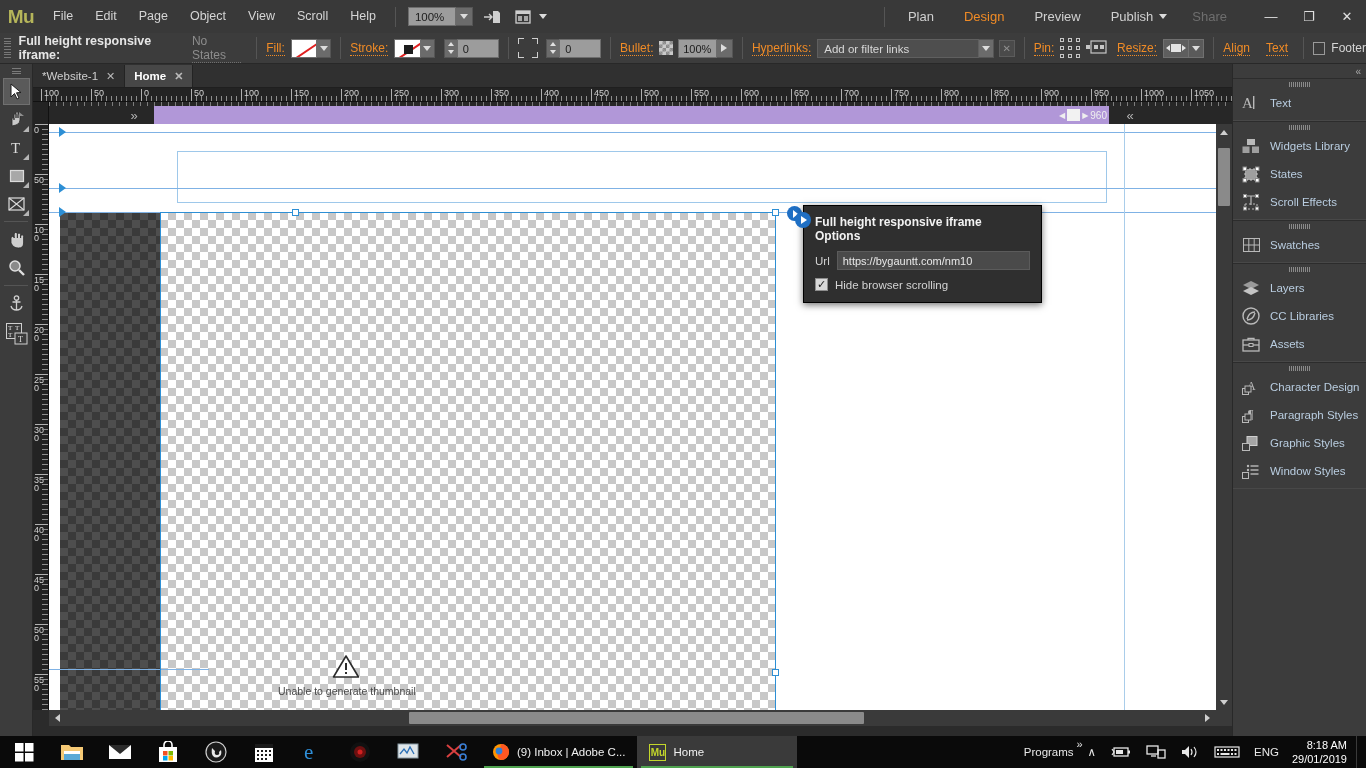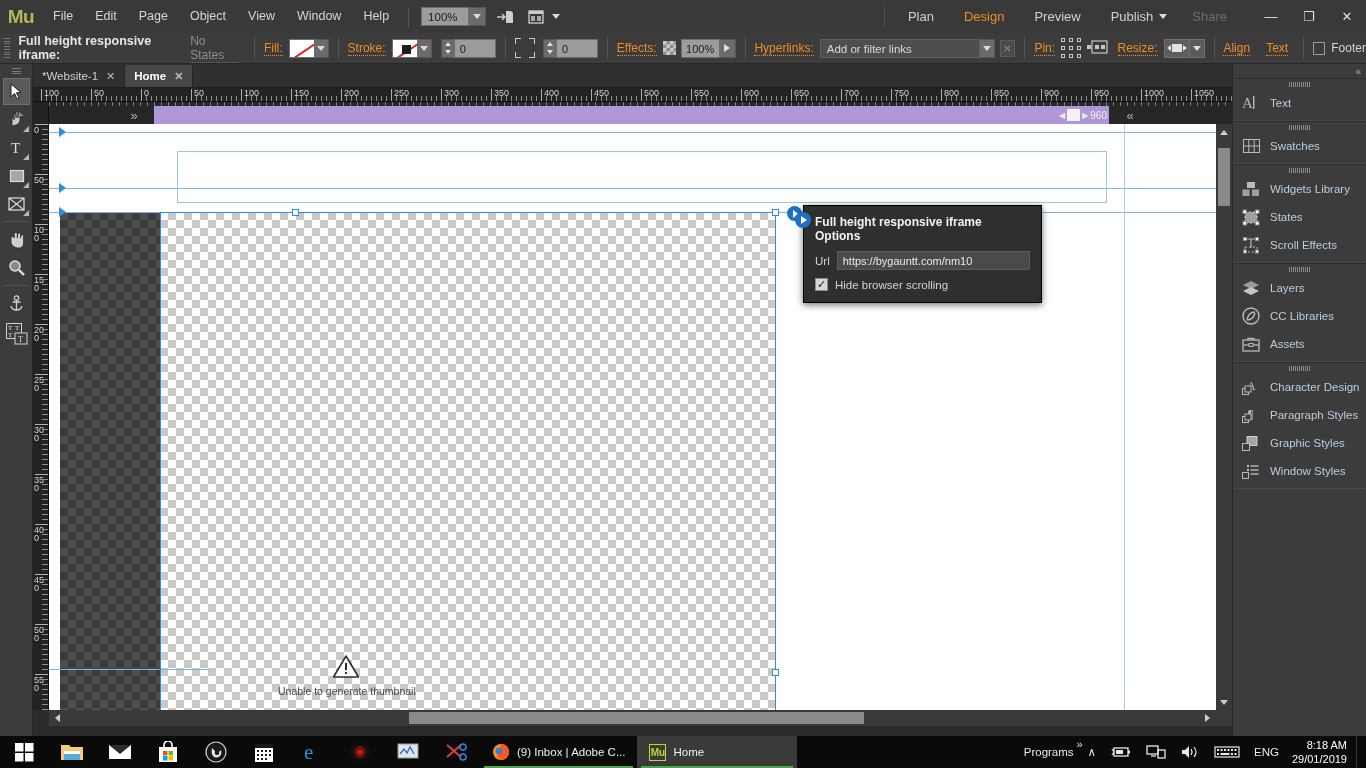--- a/index.html
+++ b/index.html
@@ -244,21 +244,21 @@
 
 <div id="app">
 
   <div class="menubar">
     <div class="mu-logo">Mu</div>
     <div class="menu-item">File</div>
     <div class="menu-item">Edit</div>
     <div class="menu-item">Page</div>
     <div class="menu-item">Object</div>
     <div class="menu-item">View</div>
-    <div class="menu-item">Window</div>
+    <div class="menu-item">Scroll</div>
     <div class="menu-item">Help</div>
     <div class="menu-sep"></div>
     <div class="zoom-box">
       <div class="zoom-val">100%</div>
       <div class="zoom-arrow">
           <div class="tri-d"></div>
         </div>
     </div>
     <div class="tbtn">
       <svg width="18" height="18" viewBox="0 0 18 18">
@@ -344,21 +344,21 @@
     </div>
     <div class="spin" style="margin-left:8px">
       <div class="spin-btns">
           <div class="tri-u-s"></div>
           <div class="tri-d-s"></div>
         </div>
       <div class="num-field">0</div>
     </div>
     <div class="cbar-sep"></div>
 
-    <div class="ctrl-lbl">Effects:</div>
+    <div class="ctrl-lbl">Bullet:</div>
     <div class="checker-ico"></div>
     <div class="pct-field">100%</div>
     <div class="play-btn">
         <div class="tri-r"></div>
       </div>
     <div class="cbar-sep"></div>
 
     <div class="ctrl-lbl">Hyperlinks:</div>
     <div class="hl-field">Add or filter links</div>
     <div class="hl-arrow">
@@ -985,32 +985,20 @@
                 <rect x="11" y="1" width="1.4" height="13" fill="#b9b9b9"></rect>
               </svg>
             </span>
             <span class="rp-lbl">Text</span>
           </div>
         </div>
         <div class="rp-group">
           <div class="rp-grip"></div>
           <div class="rp-item">
             <span class="rp-ico">
-              <svg width="17" height="14" viewBox="0 0 17 14">
-                <rect x="0.5" y="0.5" width="16" height="13" fill="none" stroke="#b9b9b9"></rect>
-                <path d="M5.8 0.5 V13.5 M11.2 0.5 V13.5 M0.5 7 H16.5" stroke="#b9b9b9"></path>
-              </svg>
-            </span>
-            <span class="rp-lbl">Swatches</span>
-          </div>
-        </div>
-        <div class="rp-group">
-          <div class="rp-grip"></div>
-          <div class="rp-item">
-            <span class="rp-ico">
               <svg width="18" height="16" viewBox="0 0 18 16">
                 <rect x="5" y="1" width="8" height="6" fill="#b9b9b9"></rect>
                 <rect x="0.5" y="8.5" width="7" height="6.5" fill="#9f9f9f"></rect>
                 <rect x="10" y="8.5" width="7" height="6.5" fill="#9f9f9f"></rect>
               </svg>
             </span>
             <span class="rp-lbl">Widgets Library</span>
           </div>
           <div class="rp-item">
             <span class="rp-ico">
@@ -1033,20 +1021,32 @@
                 <rect x="3" y="11" width="12" height="5" fill="none" stroke="#b9b9b9" stroke-dasharray="2 2"></rect>
                 <g fill="#fff" stroke="#8a8a8a">
                   <rect x="1.5" y="1.5" width="3" height="3"></rect>
                   <rect x="13.5" y="1.5" width="3" height="3"></rect>
                   <rect x="1.5" y="14" width="3" height="3"></rect>
                   <rect x="13.5" y="14" width="3" height="3"></rect>
                 </g>
               </svg>
             </span>
             <span class="rp-lbl">Scroll Effects</span>
+          </div>
+        </div>
+        <div class="rp-group">
+          <div class="rp-grip"></div>
+          <div class="rp-item">
+            <span class="rp-ico">
+              <svg width="17" height="14" viewBox="0 0 17 14">
+                <rect x="0.5" y="0.5" width="16" height="13" fill="none" stroke="#b9b9b9"></rect>
+                <path d="M5.8 0.5 V13.5 M11.2 0.5 V13.5 M0.5 7 H16.5" stroke="#b9b9b9"></path>
+              </svg>
+            </span>
+            <span class="rp-lbl">Swatches</span>
           </div>
         </div>
         <div class="rp-group">
           <div class="rp-grip"></div>
           <div class="rp-item">
             <span class="rp-ico">
               <svg width="18" height="16" viewBox="0 0 18 16">
                 <path d="M9 1 L17 5 L9 9 L1 5 z" fill="#9a9a9a"></path>
                 <path d="M9 7 L17 11 L9 15 L1 11 z" fill="#c4c4c4"></path>
               </svg>

